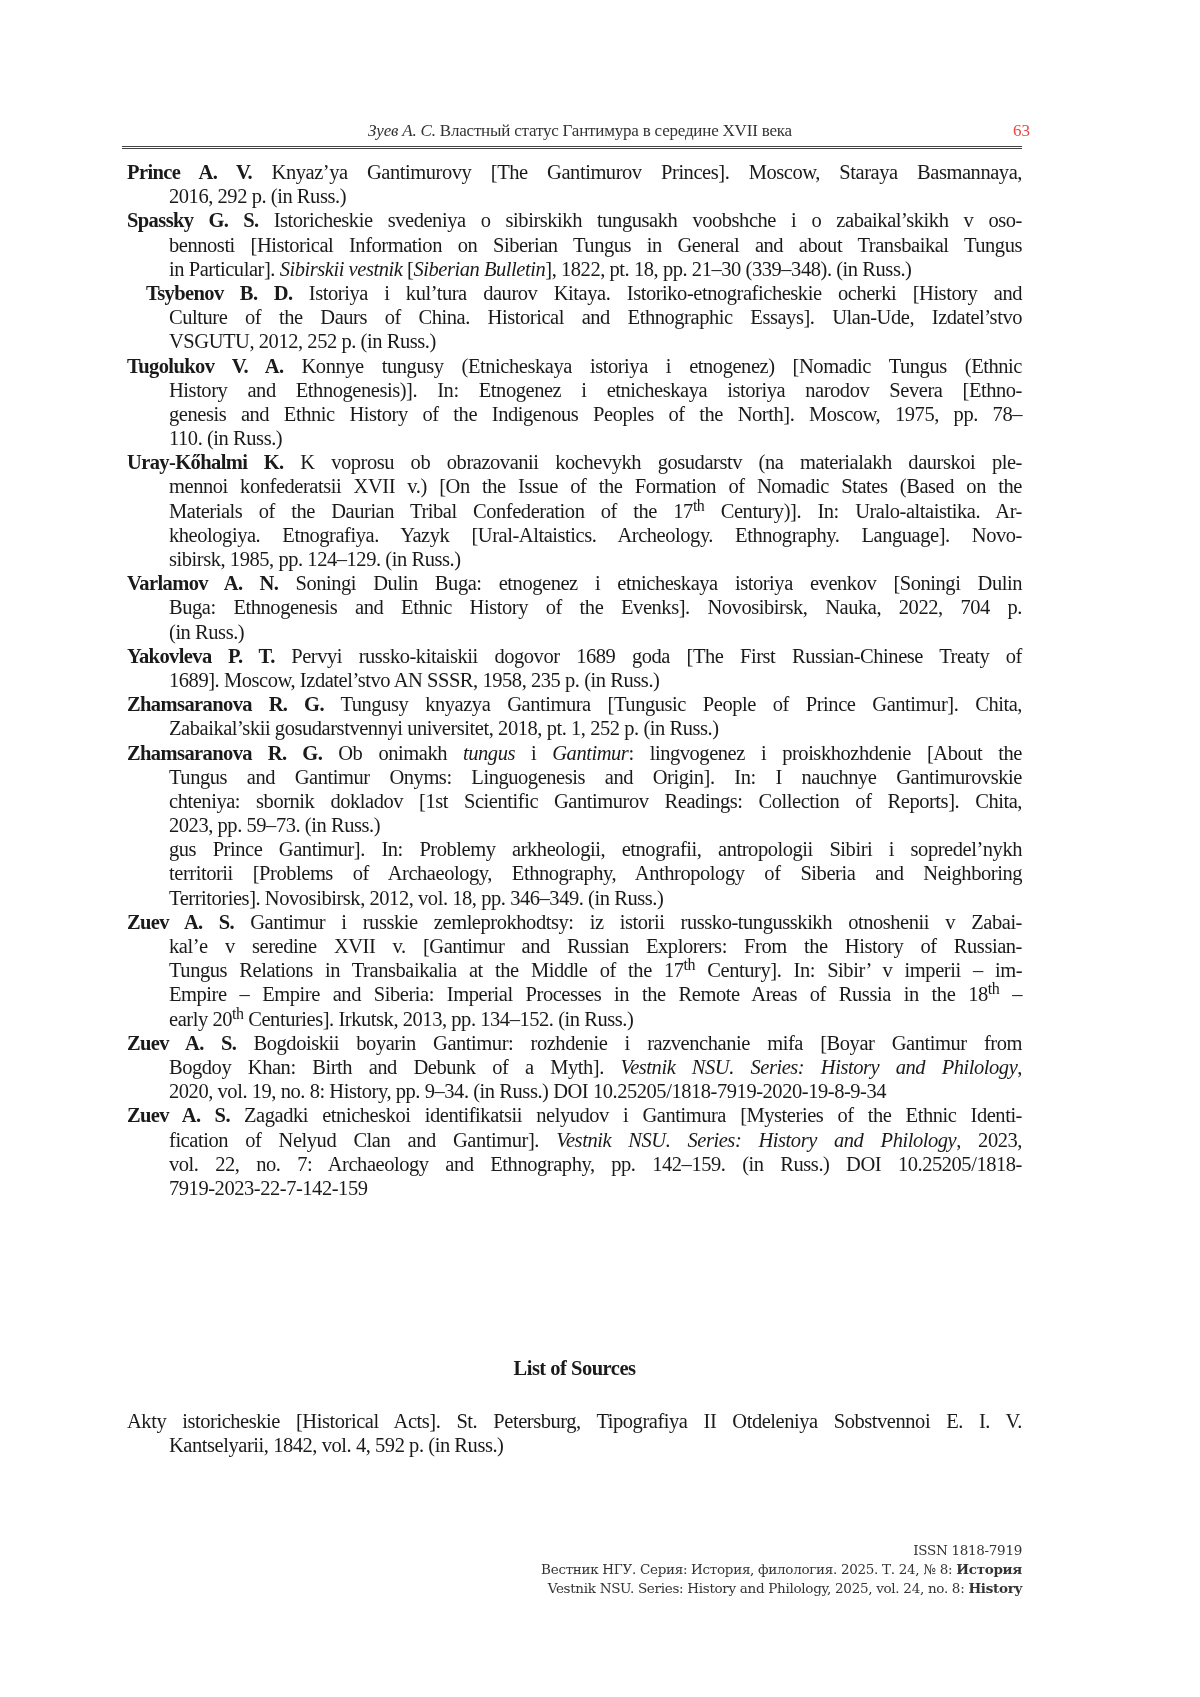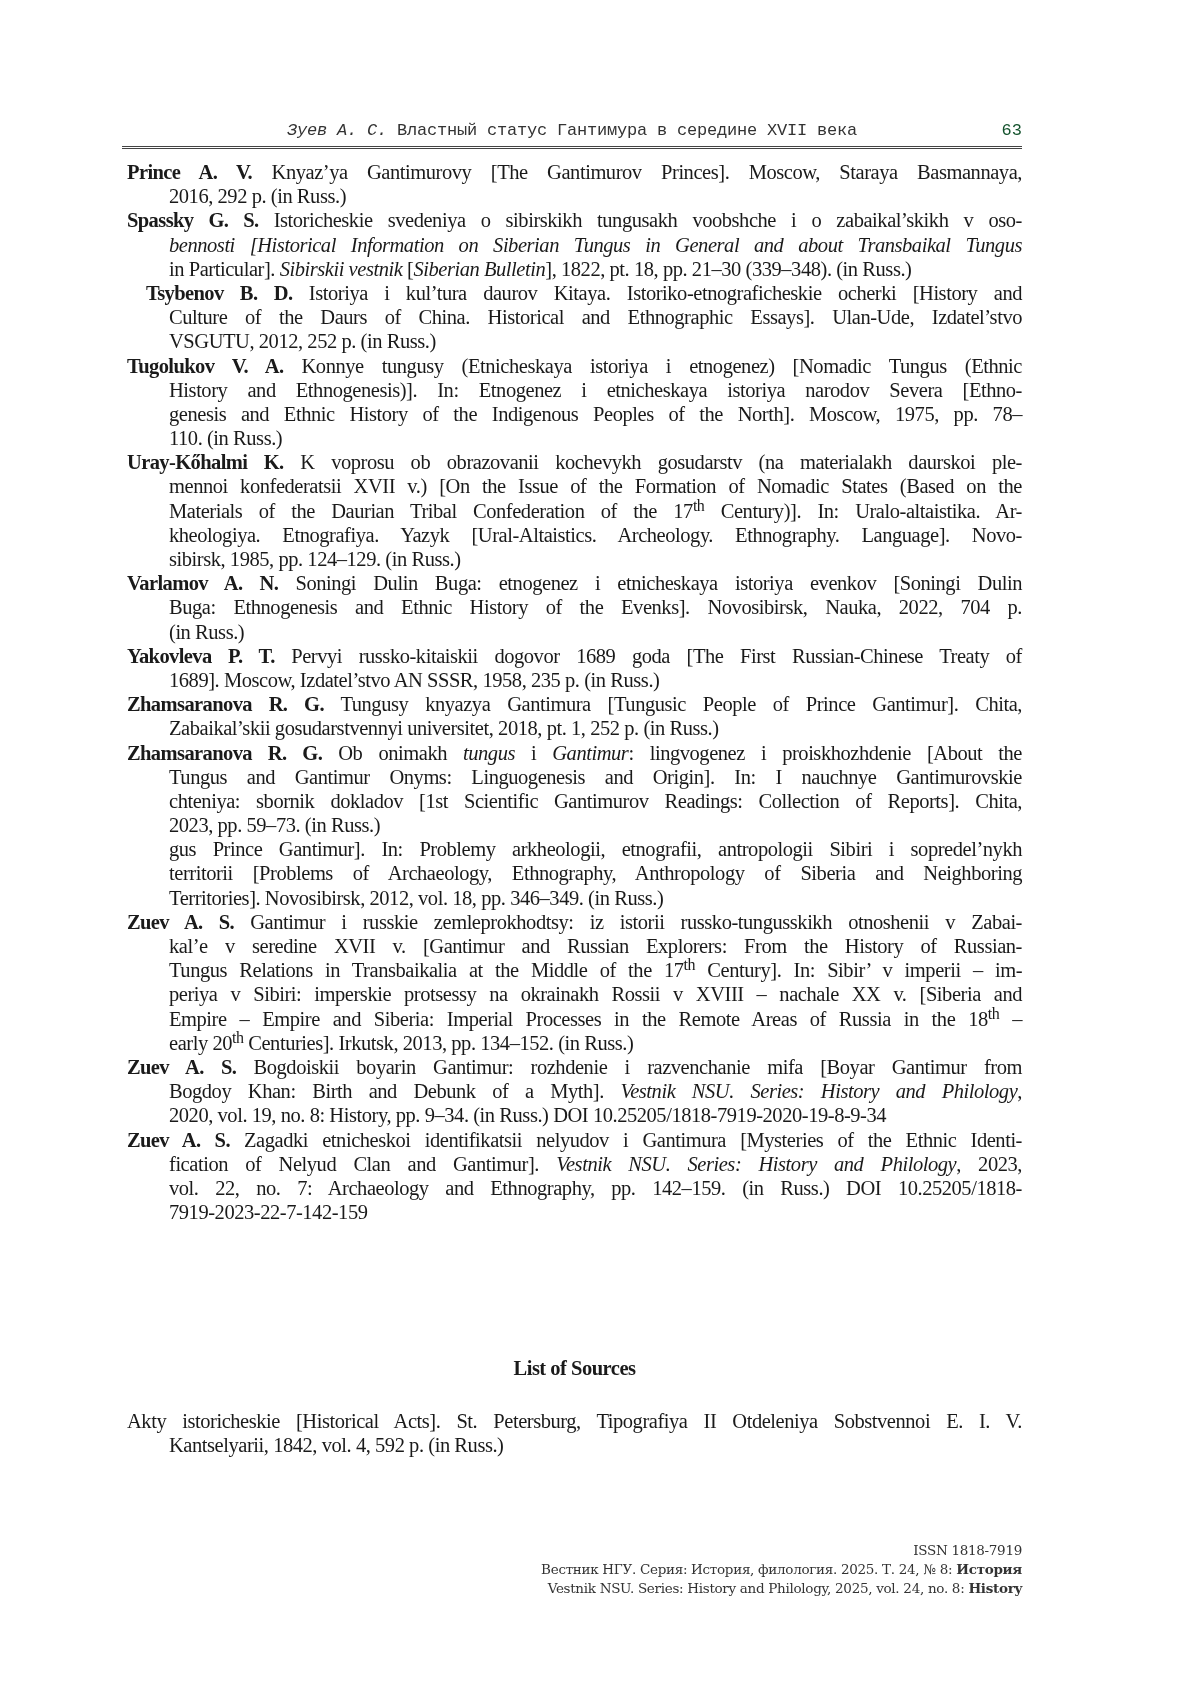--- a/index.html
+++ b/index.html
@@ -1,22 +1,22 @@
 <!DOCTYPE html>
 <html><head>
 <meta charset="utf-8">
 <style>
   html, body { margin: 0; padding: 0; background: #ffffff; }
   body { width: 1200px; height: 1697px; position: relative; overflow: hidden;
          font-family: "Liberation Serif", serif; color: #1a1a1a; }
-  .header { position: absolute; left: 122px; top: 121px; width: 900px; height: 24px; font-family: Liberation Mono, monospace; }
+  .header { position: absolute; left: 130px; top: 121px; width: 900px; height: 24px; }
   .header-title { position: absolute; left: 0; right: 0; text-align: center; top: 0;
                   font-size: 17px; font-style: italic; color: #333; letter-spacing: -0.2px; }
   .header-title .plain { font-style: normal; }
-  .page-num { position: absolute; right: 0; top: 0; font-size: 17px; color: #14532d; }
+  .page-num { position: absolute; right: 0; top: 0; font-size: 17px; color: #ef4444; }
   .header-rule { position: absolute; left: 122px; top: 146px; width: 900px; height: 0;
                  border-top: 1px solid #444; border-bottom: 1px solid #444; padding-top: 1px; }
   .refs { position: absolute; left: 127px; top: 160px; width: 895px; }
   .line { font-size: 20.5px; line-height: 24.2px; height: 24.2px; white-space: nowrap;
           text-align: justify; text-align-last: justify; overflow: visible;
           transform-origin: left center; letter-spacing: -0.45px; word-spacing: 0px; }
   .line.last { text-align-last: left; }
   .line.cont { padding-left: 42px; }
   .entry-b { font-weight: bold; letter-spacing: -0.6px; }
   .it { font-style: italic; }
@@ -41,21 +41,21 @@
 </div>
 <div class="header-rule"></div>
 
 <div class="refs" id="refs">
     <div>
       <div class="line" style="display: block; text-align-last: justify;"><span class="entry-b">Prince A. V.</span><span> Knyaz’ya Gantimurovy [The Gantimurov Princes]. Moscow, Staraya Basmannaya,</span></div>
       <div class="line cont last" style="display: block; text-align-last: left;"><span>2016, 292 p. (in Russ.)</span></div>
     </div>
     <div>
       <div class="line" style="display: block; text-align-last: justify;"><span class="entry-b">Spassky G. S.</span><span> Istoricheskie svedeniya o sibirskikh tungusakh voobshche i o zabaikal’skikh v oso-</span></div>
-      <div class="line cont" style="display: block; text-align-last: justify; font-style: italic;"><span>bennosti [Historical Information on Siberian Tungus in General and about Transbaikal Tungus</span></div>
+      <div class="line cont" style="display: block; text-align-last: justify;"><span>bennosti [Historical Information on Siberian Tungus in General and about Transbaikal Tungus</span></div>
       <div class="line cont last" style="display: block; text-align-last: left;"><span>in Particular]. </span><span class="it">Sibirskii vestnik</span><span> [</span><span class="it">Siberian Bulletin</span><span>], 1822, pt. 18, pp. 21–30 (339–348). (in Russ.)</span></div>
     </div>
     <div>
       <div class="line" style="display: block; text-align-last: justify; margin-left: 19px;"><span class="entry-b">Tsybenov B. D.</span><span> Istoriya i kul’tura daurov Kitaya. Istoriko-etnograficheskie ocherki [History and</span></div>
       <div class="line cont" style="display: block; text-align-last: justify;"><span>Culture of the Daurs of China. Historical and Ethnographic Essays]. Ulan-Ude, Izdatel’stvo</span></div>
       <div class="line cont last" style="display: block; text-align-last: left;"><span>VSGUTU, 2012, 252 p. (in Russ.)</span></div>
     </div>
     <div>
       <div class="line" style="display: block; text-align-last: justify;"><span class="entry-b">Tugolukov V. A.</span><span> Konnye tungusy (Etnicheskaya istoriya i etnogenez) [Nomadic Tungus (Ethnic</span></div>
       <div class="line cont" style="display: block; text-align-last: justify;"><span>History and Ethnogenesis)]. In: Etnogenez i etnicheskaya istoriya narodov Severa [Ethno-</span></div>
@@ -90,21 +90,20 @@
     </div>
     <div>
       <div class="line cont" style="display: block; text-align-last: justify;"><span>gus Prince Gantimur]. In: Problemy arkheologii, etnografii, antropologii Sibiri i sopredel’nykh</span></div>
       <div class="line cont" style="display: block; text-align-last: justify;"><span>territorii [Problems of Archaeology, Ethnography, Anthropology of Siberia and Neighboring</span></div>
       <div class="line cont last" style="display: block; text-align-last: left;"><span>Territories]. Novosibirsk, 2012, vol. 18, pp. 346–349. (in Russ.)</span></div>
     </div>
     <div>
       <div class="line" style="display: block; text-align-last: justify;"><span class="entry-b">Zuev A. S.</span><span> Gantimur i russkie zemleprokhodtsy: iz istorii russko-tungusskikh otnoshenii v Zabai-</span></div>
       <div class="line cont" style="display: block; text-align-last: justify;"><span>kal’e v seredine XVII v. [Gantimur and Russian Explorers: From the History of Russian-</span></div>
       <div class="line cont" style="display: block; text-align-last: justify;"><span>Tungus Relations in Transbaikalia at the Middle of the 17</span><sup>th</sup><span> Century]. In: Sibir’ v imperii – im-</span></div>
-      <div class="line cont" style="display: block; text-align-last: justify;"><span>periya v Sibiri: imperskie protsessy na okrainakh Rossii v XVIII – nachale XX v. [Siberia and</span></div>
       <div class="line cont" style="display: block; text-align-last: justify;"><span>Empire – Empire and Siberia: Imperial Processes in the Remote Areas of Russia in the 18</span><sup>th</sup><span> –</span></div>
       <div class="line cont last" style="display: block; text-align-last: left;"><span>early 20</span><sup>th</sup><span> Centuries]. Irkutsk, 2013, pp. 134–152. (in Russ.)</span></div>
     </div>
     <div>
       <div class="line" style="display: block; text-align-last: justify;"><span class="entry-b">Zuev A. S.</span><span> Bogdoiskii boyarin Gantimur: rozhdenie i razvenchanie mifa [Boyar Gantimur from</span></div>
       <div class="line cont" style="display: block; text-align-last: justify;"><span>Bogdoy Khan: Birth and Debunk of a Myth]. </span><span class="it">Vestnik NSU. Series: History and Philology</span><span>,</span></div>
       <div class="line cont last" style="display: block; text-align-last: left;"><span>2020, vol. 19, no. 8: History, pp. 9–34. (in Russ.) DOI 10.25205/1818-7919-2020-19-8-9-34</span></div>
     </div>
     <div>
       <div class="line" style="display: block; text-align-last: justify;"><span class="entry-b">Zuev A. S.</span><span> Zagadki etnicheskoi identifikatsii nelyudov i Gantimura [Mysteries of the Ethnic Identi-</span></div>

